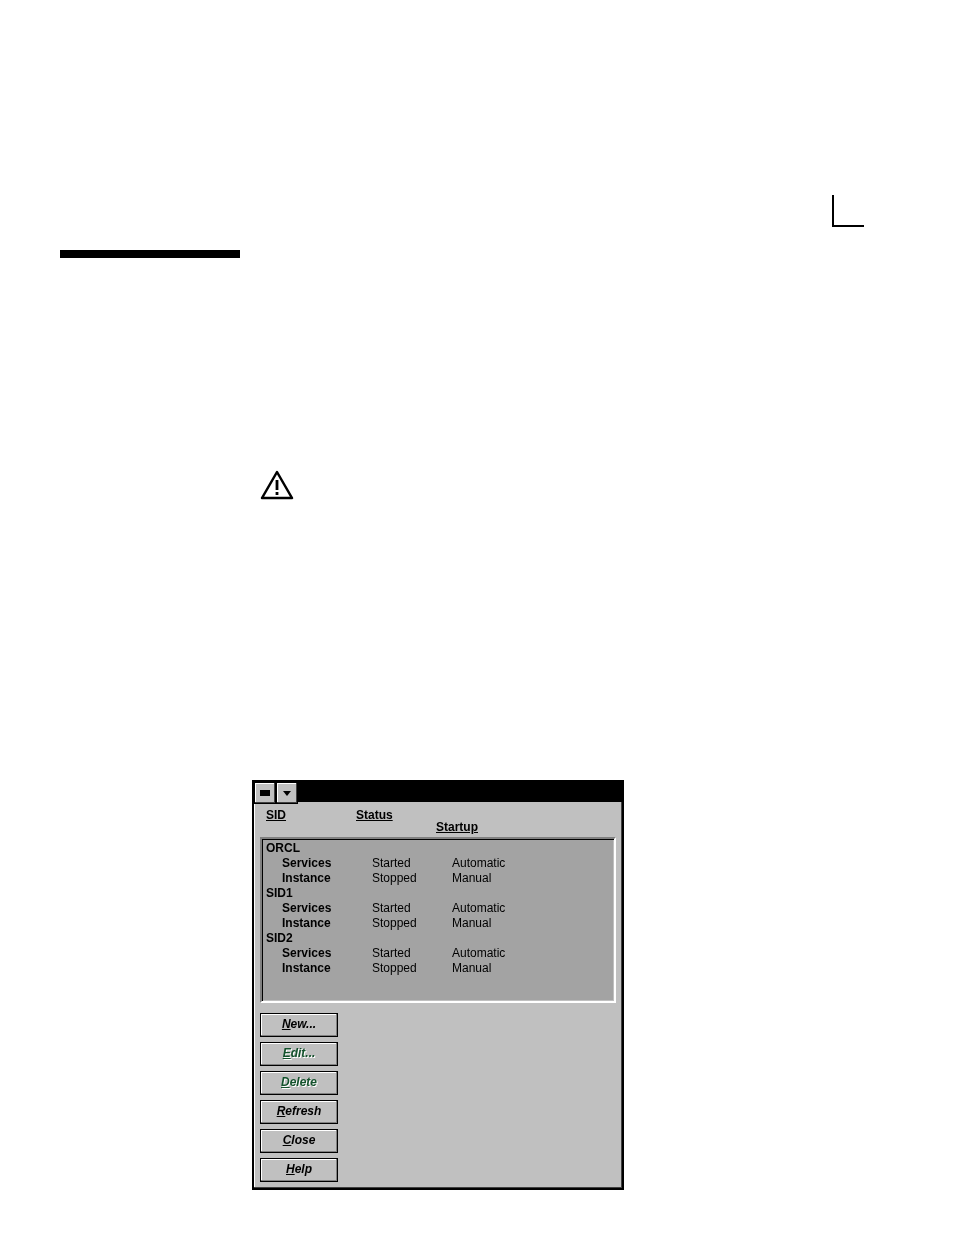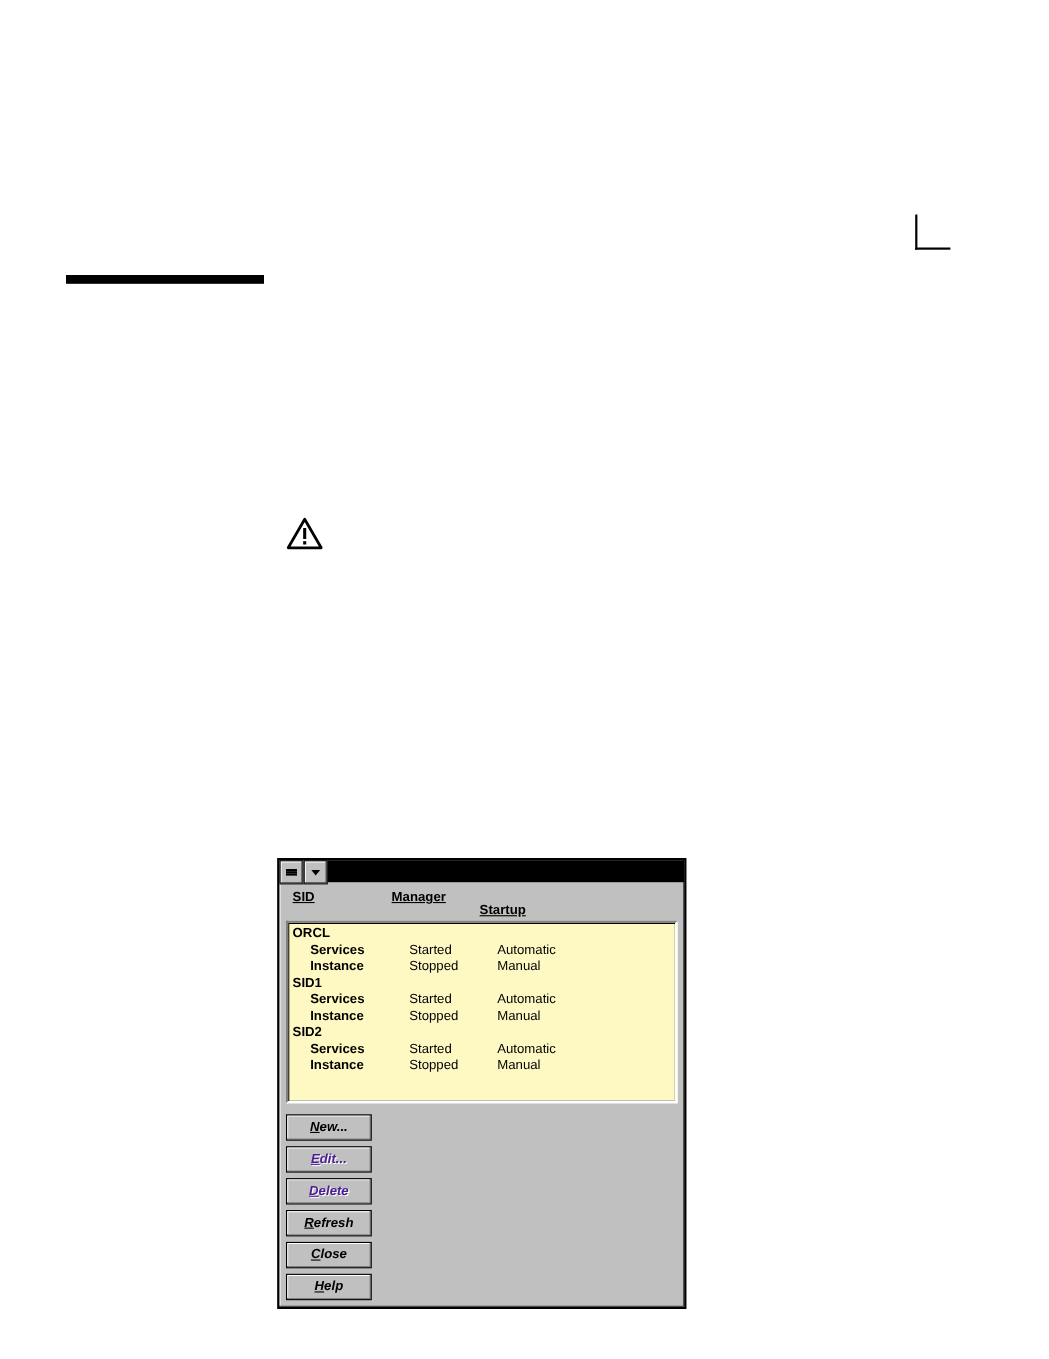--- a/index.html
+++ b/index.html
@@ -25,36 +25,36 @@
   .cols{display:flex;gap:8px;flex-direction:column;}
   .list-wrap{flex:1;}
   .headers{display:flex;padding:0 4px 3px 6px;}
   .hd{font-weight:bold;text-decoration:underline;}
   .hd.sid{width:90px;}
   .hd.status{width:80px;}
   .hd.startup{flex:1;margin-top:12px;}
   .listbox{
     border:2px solid #808080;border-right-color:#fff;border-bottom-color:#fff;
     box-shadow:inset 1px 1px 0 #000, inset -1px -1px 0 #c0c0c0;
-    background:#fef9c3;min-height:150px;padding:2px 4px 10px 4px;
+    background:#a3a3a3;min-height:150px;padding:2px 4px 10px 4px;
   }
   .row{display:flex;line-height:15px;}
   .row .c1{width:90px;}
   .row .c2{width:80px;}
   .row .c3{flex:1;}
   .row.parent .c1{font-weight:bold;}
   .row.child .c1{padding-left:16px;font-weight:bold;}
   .btns{width:78px;display:flex;flex-direction:column;gap:5px;padding-top:2px;font-style:italic;}
   .btn{
     height:22px;background:#c0c0c0;border:1px solid #000;
     box-shadow:inset -1px -1px 0 #808080, inset 1px 1px 0 #fff;
     font-family:inherit;font-size:12px;font-weight:bold;text-align:center;line-height:20px;
     cursor:default;
   }
-  .btn.disabled{color:#4c1d95;text-shadow:1px 1px 0 #fff;}
+  .btn.disabled{color:#14532d;text-shadow:1px 1px 0 #fff;}
   .mn{text-decoration:underline;}
 </style>
 </head>
 <body>
 <div class="page">
 
   <div class="crop-mark"></div>
   <div class="hr-top"></div>
 
   <div class="warn-icon">
@@ -74,21 +74,21 @@
         <svg width="10" height="10" viewBox="0 0 10 10">
             <path d="M1 3 L5 8 L9 3 Z" fill="#000"></path>
           </svg>
       </div>
     </div>
     <div class="body">
       <div class="cols">
         <div class="list-wrap">
           <div class="headers">
             <div class="hd sid">SID</div>
-            <div class="hd status">Manager</div>
+            <div class="hd status">Status</div>
             <div class="hd startup">Startup</div>
           </div>
           <div class="listbox" id="listbox">
               <div class="row parent">
                 <div class="c1">ORCL</div>
                 <div class="c2"></div>
                 <div class="c3"></div>
               </div>
               <div class="row child">
                 <div class="c1">Services</div>

